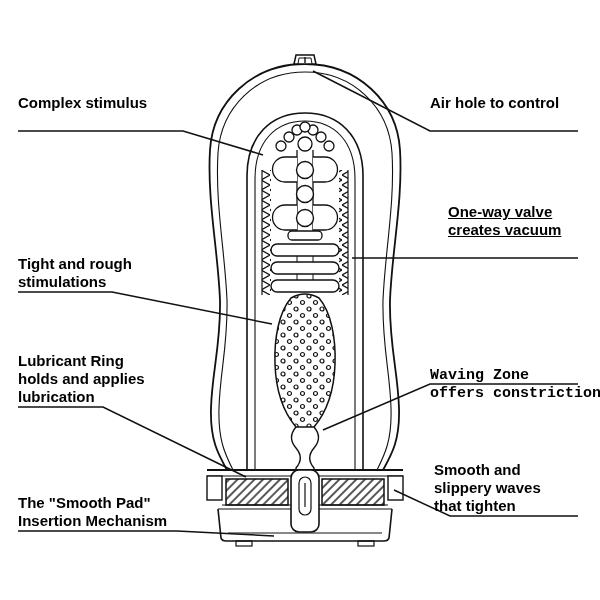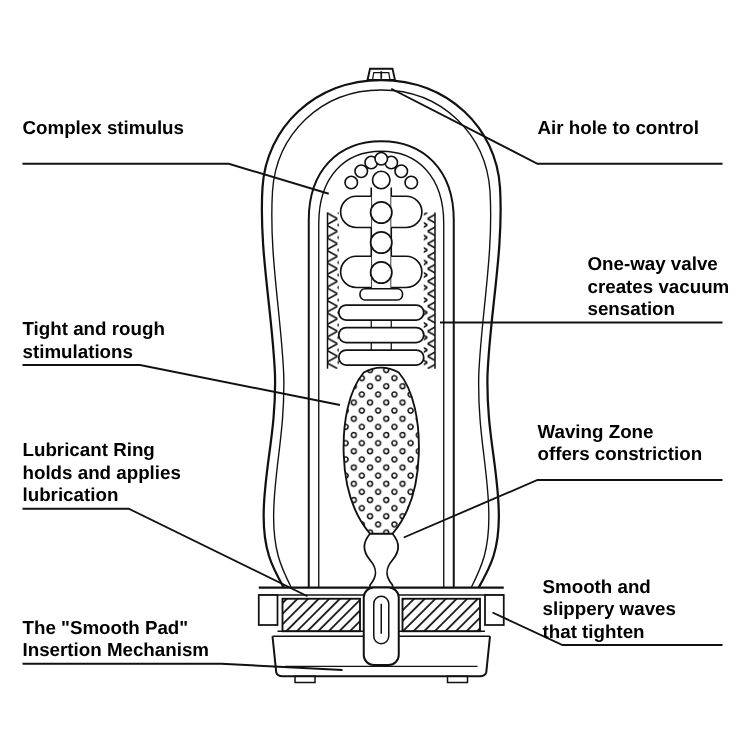--- a/index.html
+++ b/index.html
@@ -123,38 +123,37 @@
   </svg>
 
   <div class="callout" style="left:18px;top:94px;">
     <div class="cline">Complex stimulus</div>
   </div>
 
   <div class="callout" style="left:430px;top:94px;text-align:center;">
     <div class="cline">Air hole to control</div>
   </div>
 
-  <div class="callout" style="left:470px;top:203px;">
+  <div class="callout" style="left:448px;top:203px;text-decoration:underline;">
     <div class="cline">One-way valve</div>
     <div class="cline">creates vacuum</div>
-    <div class="cline">sensation</div>
   </div>
 
   <div class="callout" style="left:18px;top:255px;">
     <div class="cline">Tight and rough</div>
     <div class="cline">stimulations</div>
   </div>
 
   <div class="callout" style="left:18px;top:352px;">
     <div class="cline">Lubricant Ring</div>
     <div class="cline">holds and applies</div>
     <div class="cline">lubrication</div>
   </div>
 
-  <div class="callout" style="left:430px;top:337px;">
+  <div class="callout" style="left:430px;top:367px;font-family:Liberation Mono, monospace;">
     <div class="cline">Waving Zone</div>
     <div class="cline">offers constriction</div>
   </div>
 
   <div class="callout" style="left:434px;top:461px;">
     <div class="cline">Smooth and</div>
     <div class="cline">slippery waves</div>
     <div class="cline">that tighten</div>
   </div>
 

